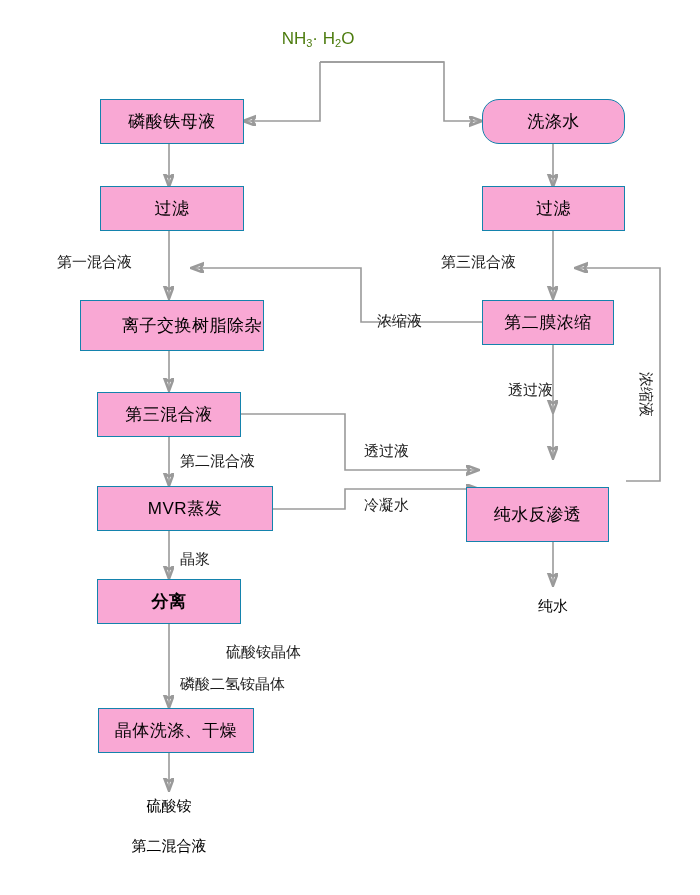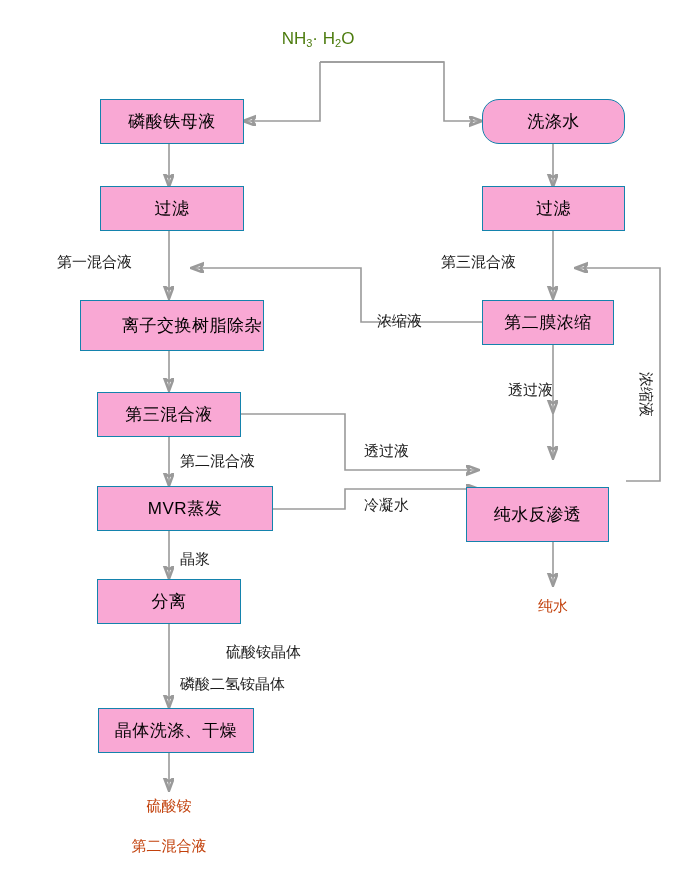--- a/index.html
+++ b/index.html
@@ -37,21 +37,21 @@
     font-size: 15px;
     line-height: 1;
     white-space: nowrap;
   }
   .edge-label.rot {
     transform-origin: left top;
     transform: rotate(90deg);
   }
   .terminal-label {
     position: absolute;
-    color: #c2410c;
+    color: #000000;
     font-size: 15px;
     line-height: 1;
     white-space: nowrap;
   }
   .chem {
     position: absolute;
     color: #4d7c0f;
     font-size: 17px;
     line-height: 1;
     white-space: nowrap;
@@ -132,21 +132,21 @@
   </div>
 
   <div class="node" style="left:97px; top:392px; width:144px; height:45px;">
     <span>第三混合液</span>
   </div>
 
   <div class="node" style="left:97px; top:486px; width:176px; height:45px;">
     <span>MVR蒸发</span>
   </div>
 
-  <div class="node" style="left:97px; top:579px; width:144px; height:45px;">
+  <div class="node" style="left:97px; top:579px; width:144px; height:45px;font-weight:bold;">
     <span>分离</span>
   </div>
 
   <div class="node" style="left:98px; top:708px; width:156px; height:45px;">
     <span>晶体洗涤、干燥</span>
   </div>
 
   <div class="node" style="left:482px; top:99px; width:143px; height:45px;border-radius:17px;">
     <span>洗涤水</span>
   </div>

